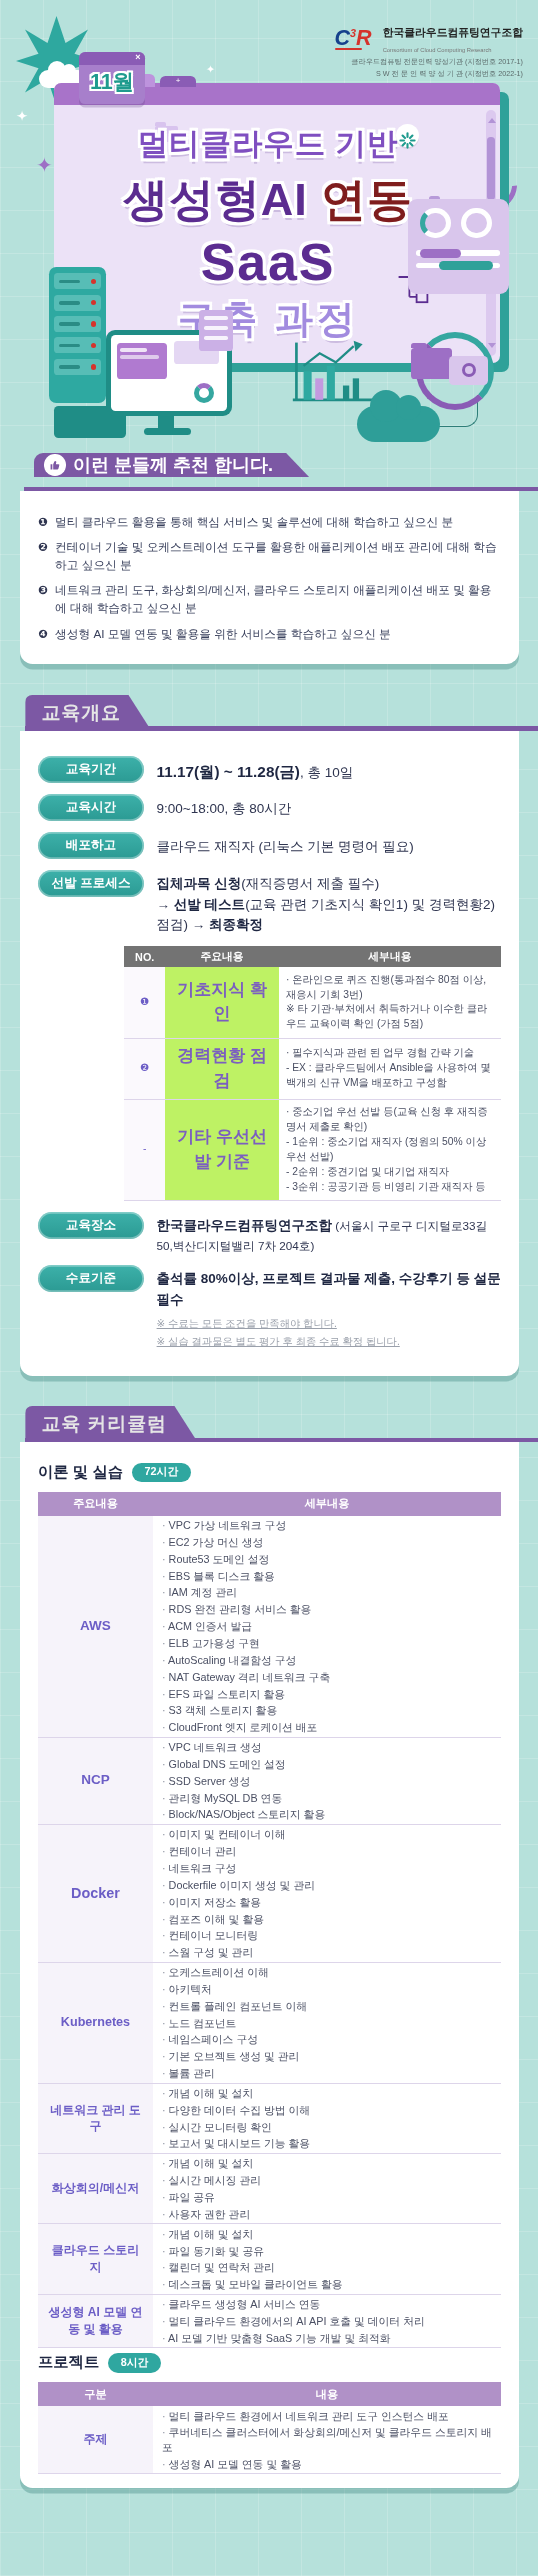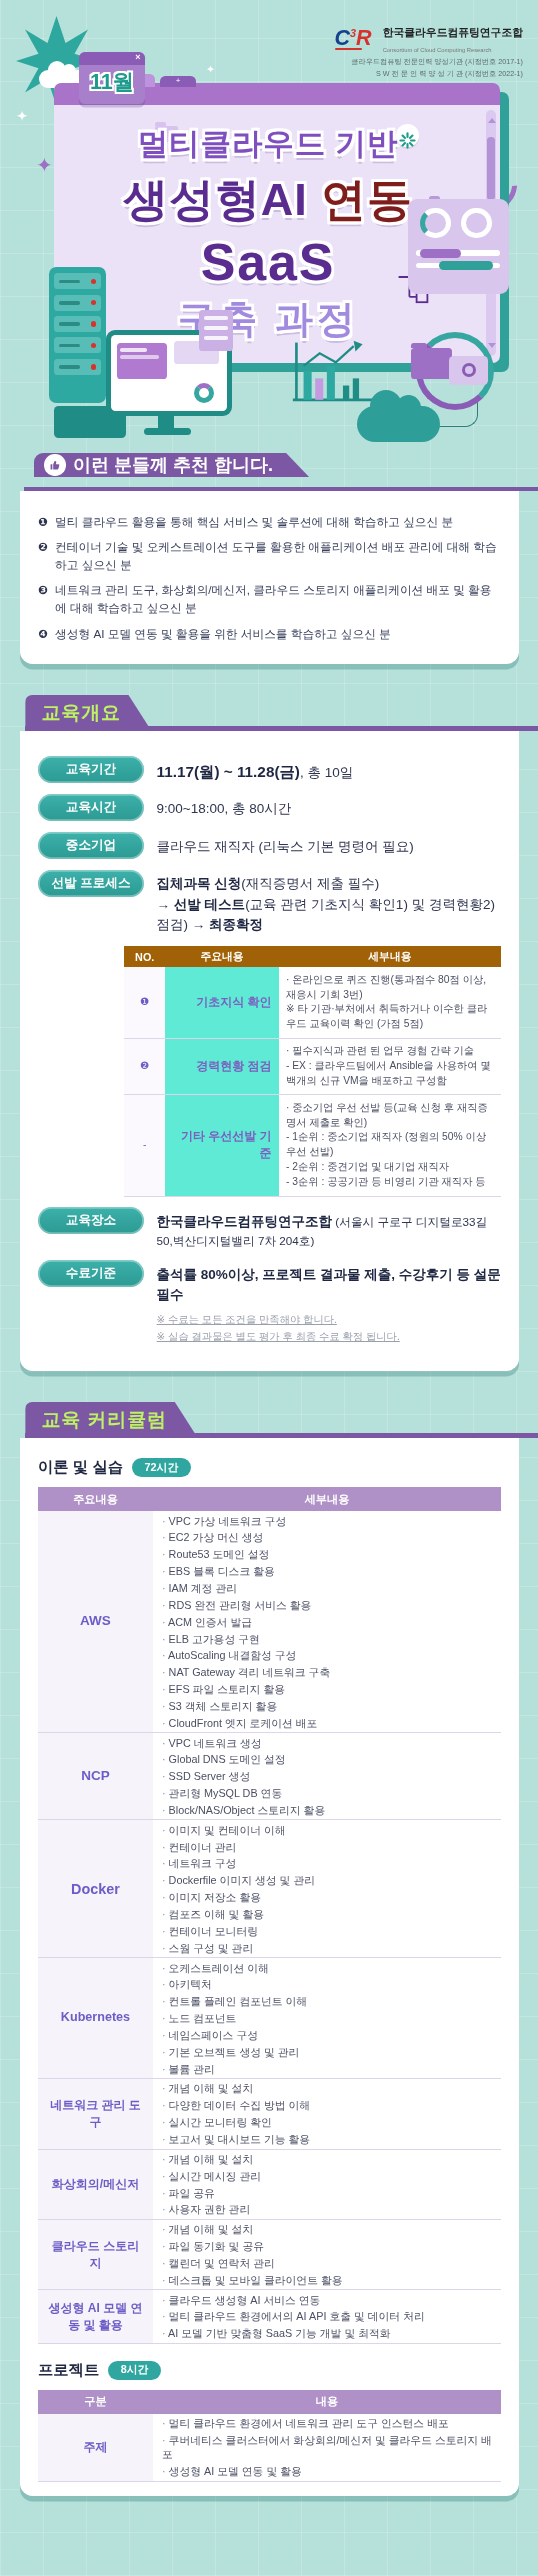--- a/index.html
+++ b/index.html
@@ -92,42 +92,42 @@
   .fsync .folder::before{content:'';position:absolute;left:0;top:-5.4px;width:16px;height:5.4px;background:#9d6fc5;border-radius:2.7px 2.7px 0 0;}
   .fsync .cam{position:absolute;right:3.6px;top:21.5px;width:39px;height:29px;background:#d9c6ec;border-radius:4.5px;}
   .fsync .cam::after{content:'';position:absolute;left:12.6px;top:7.2px;width:14.4px;height:14.4px;border-radius:50%;border:3.6px solid #8a5cb5;box-sizing:border-box;}
   .fsync .arc{position:absolute;left:5.4px;top:-1.8px;width:66px;height:66px;border:6.3px solid transparent;border-top-color:#35a7a0;border-right-color:#35a7a0;border-radius:50%;}
   .fsync .arc2{position:absolute;left:5.4px;top:-1.8px;width:66px;height:66px;border:6.3px solid transparent;border-bottom-color:#8a5cb5;border-left-color:#8a5cb5;border-radius:50%;}
   .flowd{position:absolute;right:108px;top:250px;z-index:3;}
   .wave{position:absolute;right:25px;top:169px;width:23px;height:36px;border:5.4px solid #9d6fc5;border-radius:50%;border-left-color:transparent;border-top-color:transparent;transform:rotate(40deg);z-index:1;}
   .wave2{position:absolute;right:54px;top:212px;width:21.5px;height:21.5px;border:4.5px solid #2591b8;border-radius:50%;border-bottom-color:transparent;border-right-color:transparent;transform:rotate(-30deg);z-index:1;}
   .sec-head{position:relative;height:36px;margin:30.5px 20px 0;}
   .sec-head::after{content:'';position:absolute;left:5.4px;right:-20px;bottom:0;height:4.5px;background:#7c58a4;}
-  .ribbon{position:absolute;left:5.4px;top:0;height:36px;background:#7c58a4;color:#bef264;font-weight:900;font-size:19px;
+  .ribbon{position:absolute;left:5.4px;top:0;height:36px;background:#7c58a4;color:#e5e5e5;font-weight:900;font-size:19px;
     display:flex;align-items:center;padding:0 30.5px 0 16px;letter-spacing:0.9px;
     clip-path:polygon(0 0,calc(100% - 23px) 0,100% 100%,0 100%);border-radius:7.2px 0 0 0;}
   .card{background:#fff;border-radius:0 0 12.6px 12.6px;margin:0 20px;box-shadow:0 5.4px 0 rgba(42,122,116,.32);padding:14.4px 18px;}
   .rec-bar{position:relative;height:38px;margin:0 20px;}
   .rec-bar::after{content:'';position:absolute;left:3.6px;right:-20px;bottom:0;height:4.5px;background:#7c58a4;}
   .rec-ribbon{position:absolute;left:3.6px;top:0;height:24px;background:#7c58a4;color:#fff;font-weight:900;font-size:18px;
     display:flex;align-items:center;gap:7.2px;padding:0 36px 0 10.8px;clip-path:polygon(0 0,calc(100% - 23px) 0,100% 100%,0 100%);border-radius:9px 0 0 0;margin-left:10px;}
   .thumb-circle{width:21.5px;height:21.5px;background:#fff;border-radius:50%;display:flex;align-items:center;justify-content:center;flex:0 0 auto;}
   .rec-item{display:flex;gap:7.2px;font-size:11.7px;color:#39405c;line-height:1.55;margin:7.2px 0;}
   .rec-item .num{color:#2f3550;font-weight:bold;flex:0 0 auto;}
   
   .ov-row{display:flex;align-items:flex-start;gap:12.6px;margin:10.8px 0;}
   .pill{flex:0 0 106px;height:27px;border-radius:14.4px;background:linear-gradient(180deg,#3db1aa,#2b9a93);color:#fff;
     font-size:12.6px;font-weight:bold;display:flex;align-items:center;justify-content:center;box-shadow:inset 0 0 0 1.8px rgba(255,255,255,.35);}
   .ov-val{font-size:13.5px;color:#2f3550;padding-top:4.5px;line-height:1.5;}
   .ov-val b{color:#1f2742;}
   .sel-table{margin:9px 0 3.6px 86px;border-collapse:collapse;width:calc(100% - 86px);}
-  .sel-table th{background:#a16207;color:#fff;font-size:10.8px;font-weight:bold;padding:3.6px 1.8px;}
+  .sel-table th{background:#737373;color:#fff;font-size:10.8px;font-weight:bold;padding:3.6px 1.8px;}
   .sel-table td{border-bottom:0.9px solid #ddd5ea;vertical-align:middle;padding:5.4px 7.2px;font-size:10.3px;color:#4a4f63;line-height:1.45;}
   .sel-table td.no{width:27px;text-align:center;color:#6c5ec6;background:#fbf9fd;}
-  .sel-table td.topic{width:99px;text-align:right;background:#5eead4;color:#7b5fc0;font-weight:bold;font-size:12px;}
+  .sel-table td.topic{width:99px;text-align:center;background:#bef264;color:#7b5fc0;font-weight:bold;font-size:17px;}
   .notes{font-size:10.3px;color:#9aa0ab;line-height:1.7;margin-top:5.4px;text-decoration:underline;}
   
   .cur-sub{display:flex;align-items:center;gap:9px;margin:5.4px 0 9px;}
   .cur-sub .st{font-size:15.3px;font-weight:900;color:#1f2742;}
   .hour-pill{background:#2fa7a0;color:#fff;font-size:10.8px;font-weight:bold;border-radius:11.7px;padding:2.7px 12.6px;}
   .cur-table{width:100%;border-collapse:collapse;}
   .cur-table th{background:#b091c7;color:#fff;font-size:11.2px;font-weight:bold;padding:4.5px 1.8px;}
   .cur-table td{border-bottom:0.9px solid #ddd5ea;padding:1px 9px;vertical-align:middle;}
   .cur-table td.mod{width:97px;text-align:center;background:#f6f3fa;color:#6c5ec6;font-size:12px;font-weight:bold;line-height:1.4;}
   .cur-items div{font-size:10.8px;color:#4a4f63;line-height:1.32;padding:1.3px 0;}
@@ -301,21 +301,21 @@
 <div class="card">
   <div class="ov-row">
     <span class="pill">교육기간</span>
     <span class="ov-val"><b style="font-size:15.3px;">11.17(월) ~ 11.28(금)</b><span>, 총 10일</span></span>
   </div>
   <div class="ov-row">
     <span class="pill">교육시간</span>
     <span class="ov-val">9:00~18:00, 총 80시간</span>
   </div>
   <div class="ov-row">
-    <span class="pill">중소기업</span>
+    <span class="pill">배포하고</span>
     <span class="ov-val">클라우드 재직자 (리눅스 기본 명령어 필요)</span>
   </div>
   <div class="ov-row">
     <span class="pill">선발 프로세스</span>
     <span class="ov-val">
       <b>집체과목 신청</b><span>(재직증명서 제출 필수)</span><br>
       <span>→ </span><b>선발 테스트</b><span>(교육 관련 기초지식 확인1) 및 경력현황2) 점검) → </span><b>최종확정</b>
     </span>
   </div>
 
@@ -469,21 +469,21 @@
           <td class="mod">생성형 AI 모델 연동 및 활용</td>
           <td class="cur-items">
             <div>클라우드 생성형 AI 서비스 연동</div>
             <div>멀티 클라우드 환경에서의 AI API 호출 및 데이터 처리</div>
             <div>AI 모델 기반 맞춤형 SaaS 기능 개발 및 최적화</div>
           </td>
         </tr>
   </tbody>
     </table>
 
-  <div class="cur-sub" style="margin-top:16px;">
+  <div class="cur-sub" style="margin-top:4px;">
     <span class="st">프로젝트</span>
     <span class="hour-pill">8시간</span>
   </div>
   <table class="cur-table">
     <tbody>
         <tr>
       <th style="width:97px;">구분</th>
       <th>내용</th>
     </tr>
     <tr>

